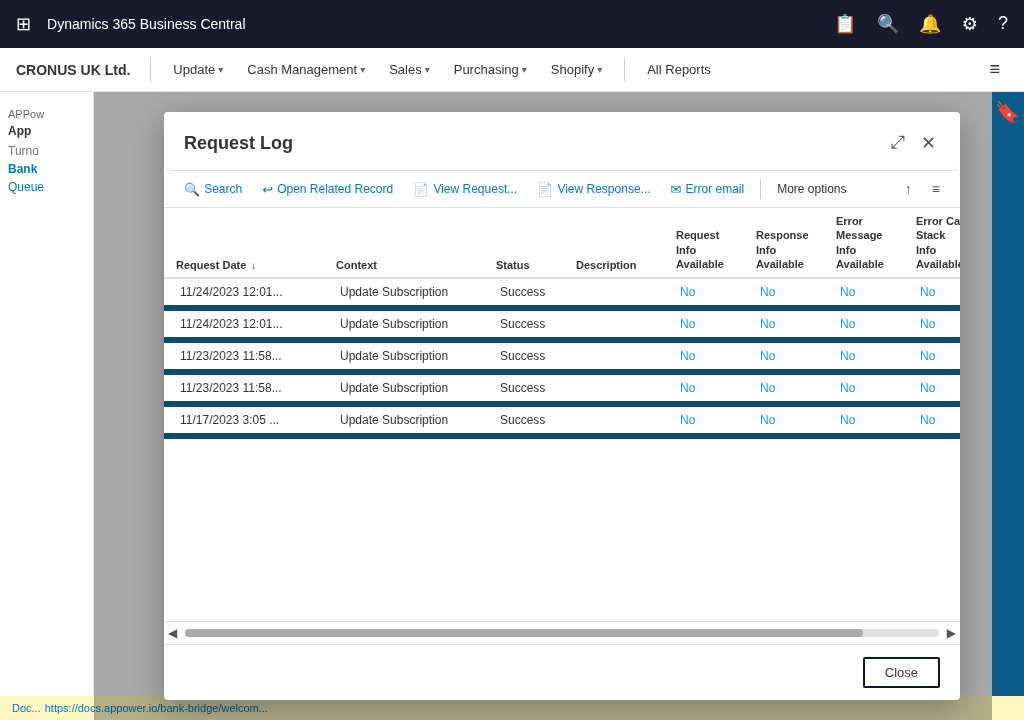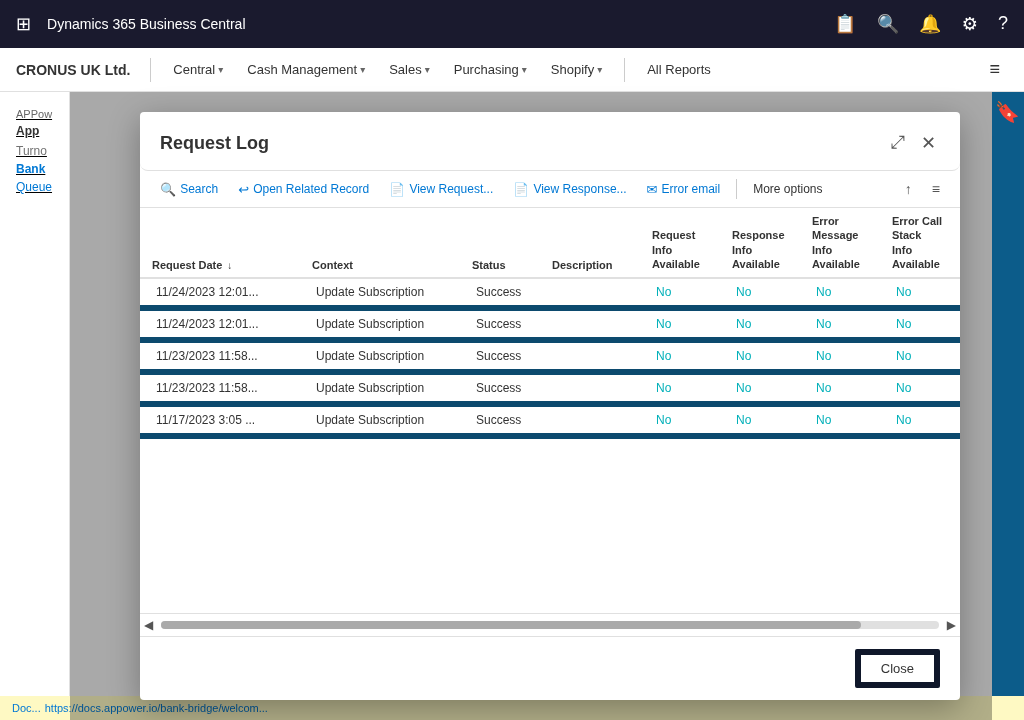--- a/index.html
+++ b/index.html
@@ -37,25 +37,24 @@
     
     .page-content {
       background: #f3f3f3;
       height: calc(720px - 48px - 44px);
       position: relative;
       display: flex;
     }
 
     
     .sidebar {
-      width: 70px;
+      width: 94px;
       background: white;
       border-right: 1px solid #e0e0e0;
-      padding: 8px 8px;
-      text-decoration: underline;
+      padding: 8px 0;
     }
 
     
     .main-area {
       flex: 1;
       padding: 12px;
       position: relative;
     }
 
     
@@ -197,21 +196,21 @@
     
     .modal-footer {
       padding: 12px 20px;
       display: flex;
       justify-content: flex-end;
       border-top: 1px solid #e0e0e0;
     }
     .close-btn {
       padding: 6px 20px;
       background: white;
-      border: 6px solid #0f172a;
+      border: 2px solid #0f172a;
       border-radius: 2px;
       font-size: 13px;
       cursor: pointer;
       color: #333;
     }
 
     
     .status-bar {
       position: absolute;
       bottom: 0; left: 0; right: 0;
@@ -247,21 +246,21 @@
     <span class="top-bar-icon">🔔</span>
     <span class="top-bar-icon">⚙</span>
     <span class="top-bar-icon">?</span>
   </div>
 </div>
 
 <div class="app-bar">
   <span class="company-name">CRONUS UK Ltd.</span>
   <div class="divider-v"></div>
   <div class="nav-item">
-    <span>Central</span>
+    <span>Update</span>
     <span class="nav-arrow">▾</span>
   </div>
   <div class="nav-item">
     <span>Cash Management</span>
     <span class="nav-arrow">▾</span>
   </div>
   <div class="nav-item">
     <span>Sales</span>
     <span class="nav-arrow">▾</span>
   </div>

